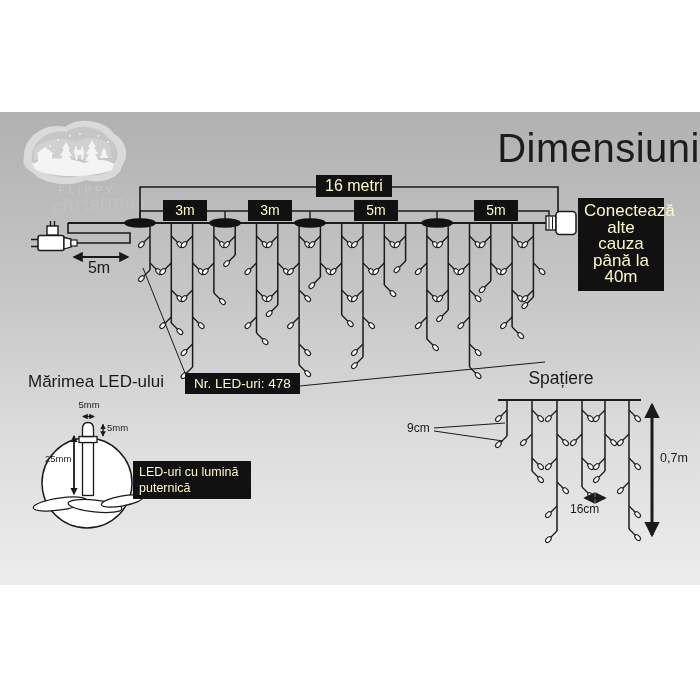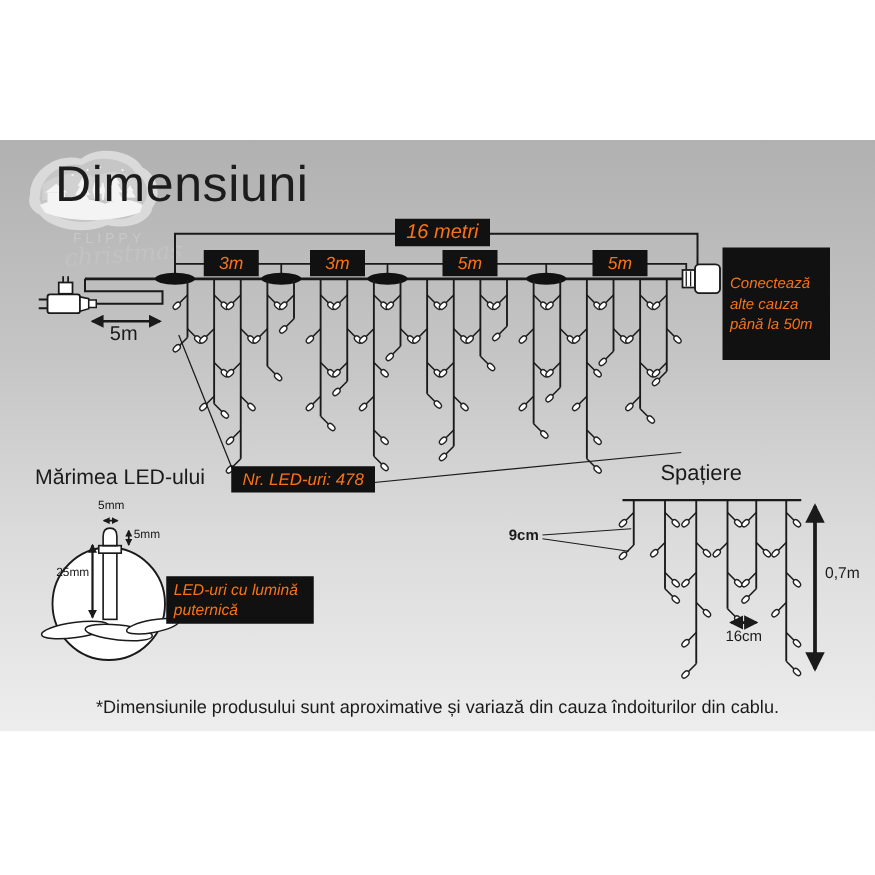--- a/index.html
+++ b/index.html
@@ -2,37 +2,37 @@
 <html><head>
 <meta charset="utf-8">
 <style>
   html,body{margin:0;padding:0;}
   body{font-family:"Liberation Sans","DejaVu Sans",sans-serif;background:#fff;}
   .stage{position:relative;width:700px;height:700px;background:#ffffff;overflow:hidden;margin:0 auto;}
   .panel{position:absolute;left:0;top:112px;width:700px;height:473px;
          background:linear-gradient(to bottom,#b1b1b1 0%,#c6c6c6 38%,#dcdcdc 68%,#ededed 100%);}
   .panel svg{position:absolute;left:0;top:0;}
   .lbl{position:absolute;color:#1a1a1a;}
-  .blackbox{position:absolute;background:#111;color:#f97316;font-style:italic;}
-  .title{top:14px;left:0;right:0;text-align:left;padding-left:44px;
+  .blackbox{position:absolute;background:#111;color:#fef9c3;}
+  .title{top:14px;left:0;right:0;text-align:right;padding-left:44px;
          font-size:40px;letter-spacing:0.5px;color:#1c1c1c;}
   .label-16m{top:63px;left:316px;padding:2px 9px;font-size:16px;}
   .seg{top:88px;width:44px;height:21px;line-height:21px;text-align:center;font-size:14px;}
   .seg0{left:163px}.seg1{left:248px}.seg2{left:354px}.seg3{left:474px}
-  .connect-note{top:86px;left:578px;width:74px;padding:20px 6px;font-size:12px;line-height:16.5px;}
+  .connect-note{top:86px;left:578px;width:74px;padding:5px 6px;font-size:17px;line-height:16.5px;text-align:center;}
   .lead-label{top:147px;left:84px;width:30px;text-align:center;font-size:16px;}
   .led-count{top:261px;left:185px;padding:3px 9px;font-size:13.5px;}
   .led-heading{top:260px;left:28px;font-size:17px;}
   .mm-top{top:287px;left:74px;width:30px;text-align:center;font-size:9.5px;}
   .mm-right{top:310px;left:107px;font-size:9.5px;}
   .mm-left{top:341px;left:45px;font-size:9.5px;}
   .led-note{top:349px;left:133px;width:106px;padding:3px 6px;font-size:12.5px;line-height:16px;}
   .spacing-heading{top:256px;left:500px;width:122px;text-align:center;font-size:17.5px;}
-  .gap9{top:309px;left:407px;font-size:12px;font-weight:bold;}
-  .gap16{top:390px;left:570px;width:50px;text-align:center;font-size:12px;}
+  .gap9{top:309px;left:407px;font-size:12px;}
+  .gap16{top:390px;left:570px;width:50px;text-align:left;font-size:12px;}
   .h07{top:339px;left:660px;font-size:12.5px;}
   .footnote{top:446px;left:0;right:0;text-align:center;font-size:14.5px;color:#1b1b1b;}
 </style>
 </head>
 <body>
 
 <div class="stage">
   <div class="panel">
 
     <svg id="diagram-svg" width="700" height="473" viewBox="0 0 700 473">
@@ -351,36 +351,35 @@
     <div class="blackbox label-16m">16 metri</div>
 
     <div class="blackbox seg seg0">3m</div>
     <div class="blackbox seg seg1">3m</div>
     <div class="blackbox seg seg2">5m</div>
     <div class="blackbox seg seg3">5m</div>
 
     <div class="blackbox connect-note">
       <div>Conectează</div>
       <div>alte cauza</div>
-      <div>până la 50m</div>
+      <div>până la 40m</div>
     </div>
 
     <div class="lbl lead-label">5m</div>
 
     <div class="blackbox led-count">Nr. LED-uri: 478</div>
 
     <div class="lbl led-heading">Mărimea LED-ului</div>
     <div class="lbl mm-top">5mm</div>
     <div class="lbl mm-right">5mm</div>
     <div class="lbl mm-left">25mm</div>
     <div class="blackbox led-note">
       <div>LED-uri cu lumină</div>
       <div>puternică</div>
     </div>
 
     <div class="lbl spacing-heading">Spațiere</div>
     <div class="lbl gap9">9cm</div>
     <div class="lbl gap16">16cm</div>
     <div class="lbl h07">0,7m</div>
 
-    <div class="lbl footnote">*Dimensiunile produsului sunt aproximative și variază din cauza îndoiturilor din cablu.</div>
   </div>
 </div>
 
 </body></html>

